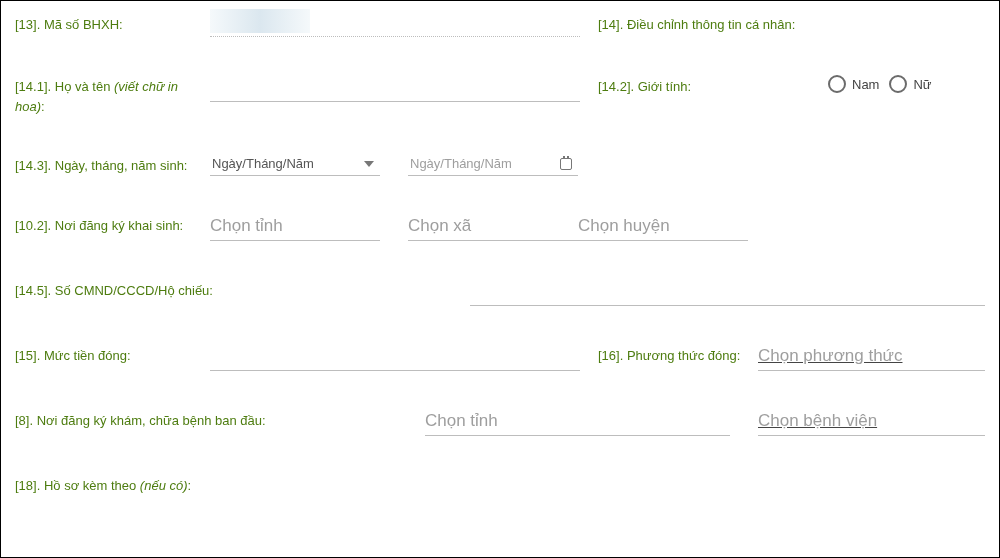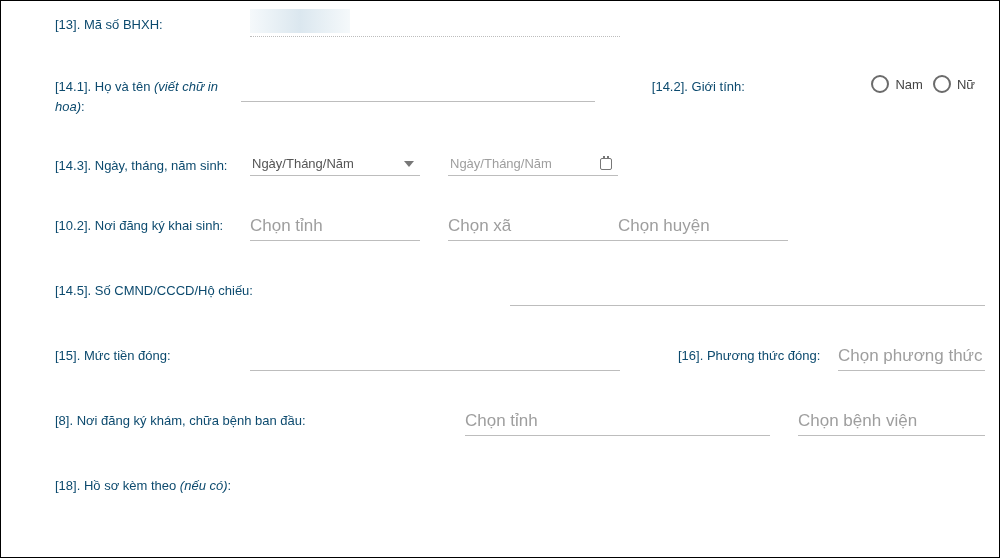--- a/index.html
+++ b/index.html
@@ -18,24 +18,23 @@
     position: relative;
     overflow: hidden;
   }
   .row {
     display: flex;
     align-items: flex-start;
     margin-bottom: 34px;
   }
   .row:last-child { margin-bottom: 0; }
   .label {
-    color: #0c4a6e;
+    color: #4d7c0f;
     line-height: 1.5;
     padding-top: 6px;
-    margin-left: 40px;
   }
   .italic { font-style: italic; }
   .input-line {
     border: none;
     border-bottom: 1px solid #bdbdbd;
     font-size: 17px;
     color: #555;
     padding: 6px 0 4px 0;
     background: transparent;
     outline: none;
@@ -96,32 +95,33 @@
     margin-right: 10px;
     cursor: pointer;
   }
   .radio .circle {
     width: 18px; height: 18px;
     border: 2px solid #6b6b6b;
     border-radius: 50%;
     margin-right: 6px;
   }
   .cell { display: flex; flex-direction: column; }
-  .grow { flex: 1; }
+  .grow { flex: 1; text-decoration: underline; }
   .gap { margin-right: 28px; }
 </style>
 </head>
 <body>
 
 <div class="page">
 
   <div class="row">
     <div class="label" style="width:195px">[13]. Mã số BHXH:</div>
     <div class="shimmer" style="width:370px"></div>
     <div style="width:18px"></div>
+    <div class="label">[14]. Điều chỉnh thông tin cá nhân:</div>
   </div>
 
   <div class="row">
     <div class="label" style="width:195px">
       <span>[14.1]. Họ và tên </span><span class="italic">(viết chữ in hoa)</span><span>:</span>
     </div>
     <div class="cell" style="width:370px">
       <input class="input-line" type="text" style="">
     </div>
     <div style="width:18px"></div>

